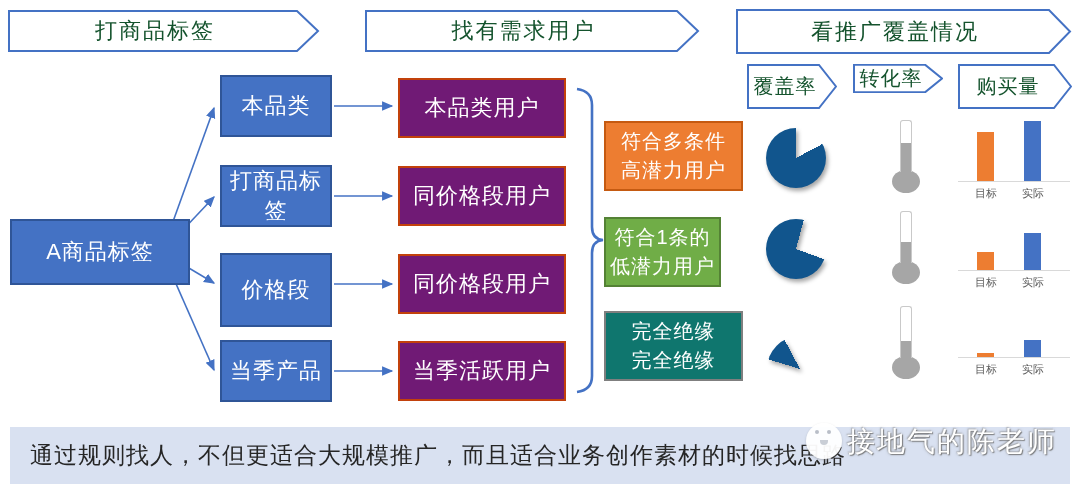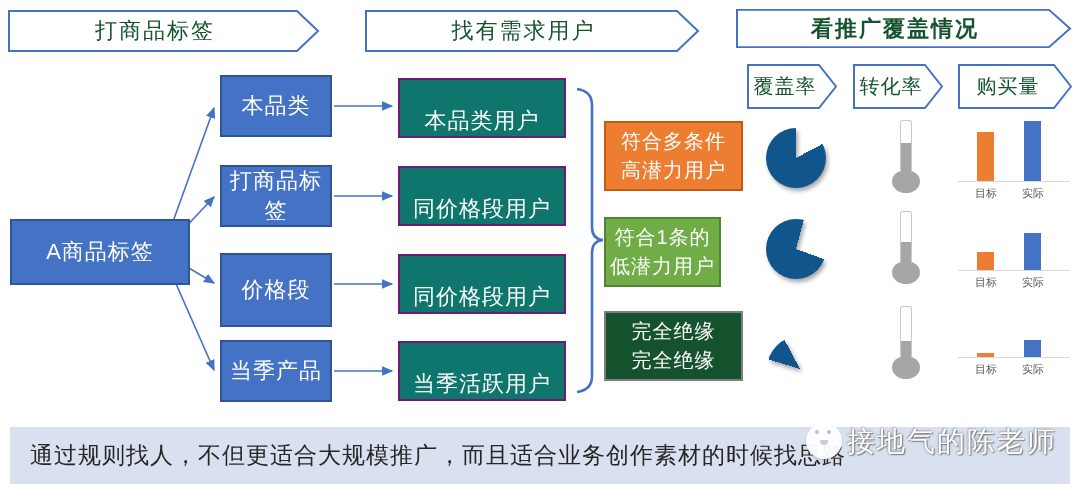--- a/index.html
+++ b/index.html
@@ -11,21 +11,21 @@
   .banner svg { position:absolute; inset:0; width:100%; height:100%; }
   .banner polygon { fill:#ffffff; stroke:#4472C4; stroke-width:2; vector-effect:non-scaling-stroke; }
   .banner .lbl { position:absolute; inset:0; display:flex; align-items:center; justify-content:center;
                  padding-right:18px; font-size:22px; color:#14532d; letter-spacing:2px; }
   .banner.small .lbl { font-size:20px; letter-spacing:1px; padding-right:14px; }
 
   
   .fbox { position:absolute; display:flex; flex-direction:column; align-items:center; justify-content:center;
           color:#fff; text-align:center; }
   .box-blue  { background:#4472C4; border:2px solid #2F5597; font-size:22px; letter-spacing:1px; }
-  .box-green { background:#0f766e; border:2px solid #701a75; font-size:22px; letter-spacing:1px;justify-content:flex-end; }
+  .box-green { background:#701a75; border:2px solid #c2410c; font-size:22px; letter-spacing:1px; }
   .segment   { border:2px solid; font-size:20px; line-height:1.45; letter-spacing:1px; }
 
   
   .overlay { position:absolute; inset:0; width:1080px; height:498px; pointer-events:none; }
 
   
   .pie { position:absolute; border-radius:50%; filter:drop-shadow(2px 3px 2px rgba(0,0,0,0.35)); }
 
   
   .thermo { position:absolute; width:28px; height:74px; }
@@ -71,34 +71,34 @@
         <polygon points="1,1 289,1 310,21 289,41 1,41"></polygon>
       </svg>
     <span class="lbl">打商品标签</span>
   </div>
   <div class="banner" style="left:365px;top:10px;width:335px;height:42px;">
     <svg viewBox="0 0 335 42" preserveAspectRatio="none">
         <polygon points="1,1 312,1 333,21 312,41 1,41"></polygon>
       </svg>
     <span class="lbl">找有需求用户</span>
   </div>
-  <div class="banner" style="left:736px;top:9px;width:336px;height:39px;font-weight:bold;">
+  <div class="banner" style="left:736px;top:9px;width:336px;height:45px;">
     <svg viewBox="0 0 336 45" preserveAspectRatio="none">
         <polygon points="1,1 313,1 334,22.5 313,44 1,44"></polygon>
       </svg>
     <span class="lbl">看推广覆盖情况</span>
   </div>
 
   <div class="banner small" style="left:747px;top:64px;width:90px;height:45px;">
     <svg viewBox="0 0 90 45" preserveAspectRatio="none">
         <polygon points="1,1 72,1 89,22.5 72,44 1,44"></polygon>
       </svg>
     <span class="lbl">覆盖率</span>
   </div>
-  <div class="banner small" style="left:853px;top:64px;width:90px;height:45px;">
+  <div class="banner small" style="left:853px;top:64px;width:90px;height:29px;">
     <svg viewBox="0 0 90 45" preserveAspectRatio="none">
         <polygon points="1,1 72,1 89,22.5 72,44 1,44"></polygon>
       </svg>
     <span class="lbl">转化率</span>
   </div>
   <div class="banner small" style="left:958px;top:64px;width:114px;height:45px;">
     <svg viewBox="0 0 114 45" preserveAspectRatio="none">
         <polygon points="1,1 96,1 113,22.5 96,44 1,44"></polygon>
       </svg>
     <span class="lbl">购买量</span>
@@ -154,21 +154,21 @@
   </div>
 
   <div class="fbox segment" style="left: 604px; top: 121px; width: 139px; height: 70px; background: rgb(237, 125, 49); border-color: rgb(197, 90, 17);">
     <div>符合多条件</div>
     <div>高潜力用户</div>
   </div>
   <div class="fbox segment" style="left: 604px; top: 217px; width: 117px; height: 70px; background: rgb(112, 173, 71); border-color: rgb(84, 130, 53);">
     <div>符合1条的</div>
     <div>低潜力用户</div>
   </div>
-  <div class="fbox segment" style="left: 604px; top: 311px; width: 139px; height: 70px; background: #14532d; border-color: rgb(127, 127, 127);">
+  <div class="fbox segment" style="left: 604px; top: 311px; width: 139px; height: 70px; background: #0f766e; border-color: rgb(127, 127, 127);">
     <div>完全绝缘</div>
     <div>完全绝缘</div>
   </div>
 
   <div class="pie" style="left: 766px; top: 128px; width: 60px; height: 60px; background: conic-gradient(from 62deg, rgb(17, 85, 141) 0deg, rgb(17, 85, 141) 298deg, transparent 298deg, transparent 360deg);"></div>
   <div class="pie" style="left: 766px; top: 219px; width: 60px; height: 60px; background: conic-gradient(from 110deg, rgb(17, 85, 141) 0deg, rgb(17, 85, 141) 265deg, transparent 265deg, transparent 360deg);"></div>
   <div class="pie" style="left: 767px; top: 336px; width: 66px; height: 66px; background: conic-gradient(from 287deg, rgb(17, 85, 141) 0deg, rgb(17, 85, 141) 45deg, transparent 45deg, transparent 360deg);"></div>
 
   <div class="thermo" style="left:892px;top:120px;">
     <div class="thermo-tube">

